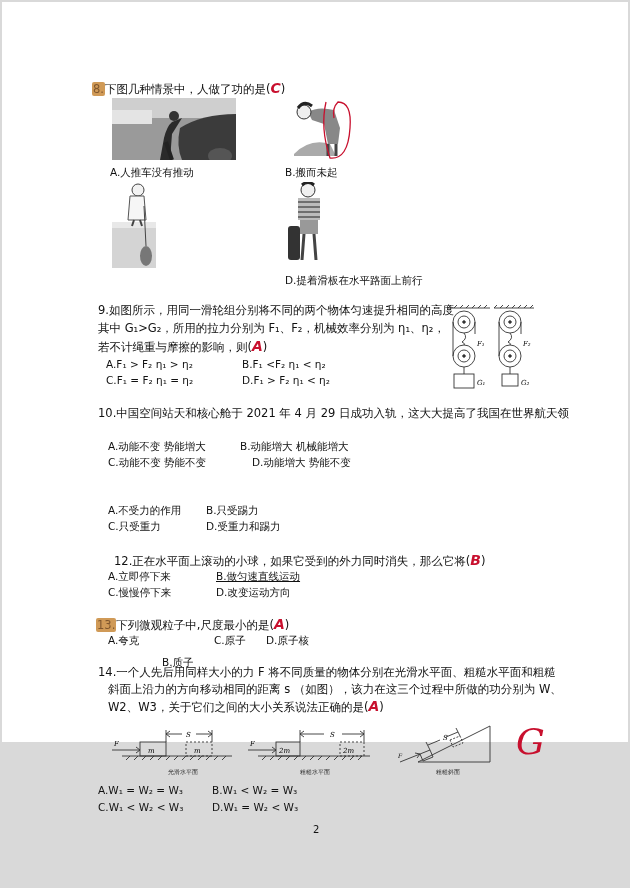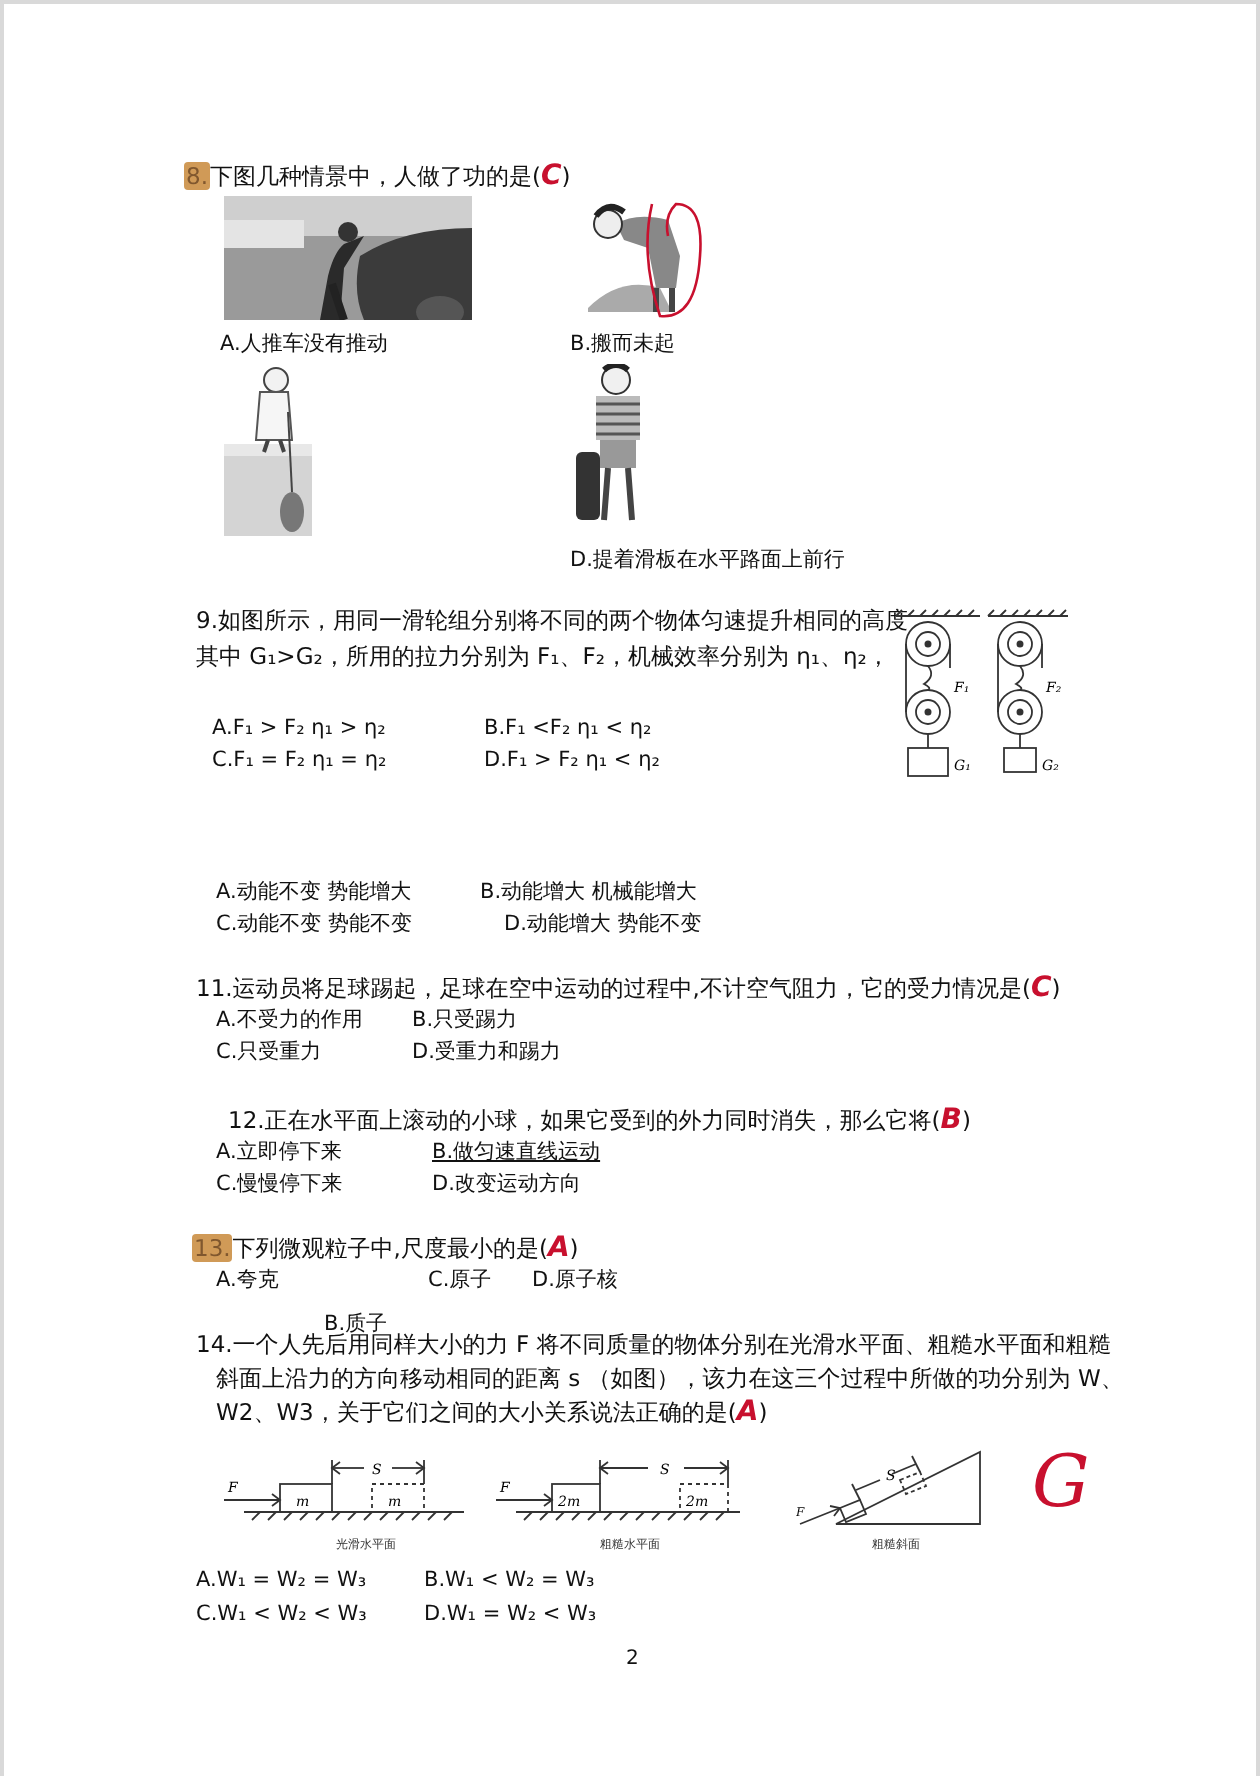--- a/index.html
+++ b/index.html
@@ -1,18 +1,18 @@
 <!DOCTYPE html>
 <html><head>
 <meta charset="utf-8">
 <style>
   html, body { margin:0; padding:0; }
   body { width:630px; height:888px; background:#d9d9d9; position:relative; overflow:hidden;
          font-family:"DejaVu Sans", "Liberation Sans", sans-serif; color:#111; }
-  .page { position:absolute; left:2px; top:2px; width:626px; height:886px; background:#fff; }
+  .page { position:absolute; left:2px; top:2px; width:626px; height:740px; background:#fff; }
   .abs { position:absolute; white-space:nowrap; }
   .q { font-size:11.5px; line-height:16px; }
   .opt { font-size:10.5px; line-height:16px; }
   .hl { background:#c8893a; color:#6a3a0a; padding:0 1px; border-radius:2px; opacity:0.85; }
   .ans { color:#c8102e; font-family:"DejaVu Sans", sans-serif; font-style:italic; font-size:14px; font-weight:bold; }
   .pic { position:absolute; }
   .caption { font-size:6px; color:#333; position:absolute; white-space:nowrap; }
   .pagenum { font-size:10px; }
 </style>
 </head>
@@ -62,20 +62,23 @@
     <rect x="12" y="16" width="22" height="22" fill="#bbb"></rect>
     <path d="M12 20 H34 M12 25 H34 M12 30 H34 M12 35 H34" stroke="#555" stroke-width="1.5"></path>
     <rect x="14" y="38" width="18" height="14" fill="#999"></rect>
     <path d="M18 52 L16 78 M28 52 L30 78" stroke="#444" stroke-width="3"></path>
     <rect x="2" y="44" width="12" height="34" rx="3" fill="#333"></rect>
   </svg>
   <div class="abs opt" style="left:283px;top:270px;">D.提着滑板在水平路面上前行</div>
 
   <div class="abs q" style="left:96px;top:300px;">9.如图所示，用同一滑轮组分别将不同的两个物体匀速提升相同的高度</div>
   <div class="abs q" style="left:96px;top:318px;">其中  G₁&gt;G₂，所用的拉力分别为  F₁、F₂，机械效率分别为  η₁、η₂，</div>
+  <div class="abs q" style="left:96px;top:336px;">
+    <span>若不计绳重与摩擦的影响，则(</span><span class="ans">A</span><span>)</span>
+  </div>
   <div class="abs opt" style="left:104px;top:354px;">A.F₁ &gt; F₂    η₁ &gt;  η₂</div>
   <div class="abs opt" style="left:240px;top:354px;">B.F₁ &lt;F₂    η₁ &lt;  η₂</div>
   <div class="abs opt" style="left:104px;top:370px;">C.F₁ = F₂    η₁ =  η₂</div>
   <div class="abs opt" style="left:240px;top:370px;">D.F₁ &gt; F₂    η₁ &lt;  η₂</div>
 
   <svg class="pic" style="left:442px;top:302px;" width="92" height="86">
     <g stroke="#333" fill="none" stroke-width="0.9">
       <line x1="4" y1="4" x2="46" y2="4"></line>
       <path d="M4 4 l3 -3 M10 4 l3 -3 M16 4 l3 -3 M22 4 l3 -3 M28 4 l3 -3 M34 4 l3 -3 M40 4 l3 -3"></path>
       <circle cx="20" cy="18" r="11"></circle>
@@ -102,28 +105,26 @@
       <path d="M66 29 Q70 34 64 38 Q68 40 66 41"></path>
       <line x1="66" y1="63" x2="66" y2="70"></line>
       <rect x="58" y="70" width="16" height="12"></rect>
     </g>
     <text x="33" y="42" font-size="7" font-style="italic" font-family="DejaVu Serif, serif">F₁</text>
     <text x="79" y="42" font-size="7" font-style="italic" font-family="DejaVu Serif, serif">F₂</text>
     <text x="33" y="81" font-size="7" font-style="italic" font-family="DejaVu Serif, serif">G₁</text>
     <text x="77" y="81" font-size="7" font-style="italic" font-family="DejaVu Serif, serif">G₂</text>
   </svg>
 
+  <div class="abs q" style="left:96px;top:403px;">10.中国空间站天和核心舱于 2021 年 4 月 29 日成功入轨，这大大提高了我国在世界航天领</div>
   <div class="abs opt" style="left:106px;top:436px;">A.动能不变   势能增大</div>
   <div class="abs opt" style="left:238px;top:436px;">B.动能增大   机械能增大</div>
   <div class="abs opt" style="left:106px;top:452px;">C.动能不变   势能不变</div>
   <div class="abs opt" style="left:238px;top:452px;margin-left:12px;">D.动能增大   势能不变</div>
 
-  <div class="abs q" style="left:96px;top:484px;">
-    <span>11.运动员将足球踢起，足球在空中运动的过程中,不计空气阻力，它的受力情况是(</span><span class="ans">C</span><span>)</span>
-  </div>
   <div class="abs opt" style="left:106px;top:500px;">A.不受力的作用</div>
   <div class="abs opt" style="left:204px;top:500px;">B.只受踢力</div>
   <div class="abs opt" style="left:106px;top:516px;">C.只受重力</div>
   <div class="abs opt" style="left:204px;top:516px;">D.受重力和踢力</div>
 
   <div class="abs q" style="left:112px;top:550px;">
     <span>12.正在水平面上滚动的小球，如果它受到的外力同时消失，那么它将(</span><span class="ans">B</span><span>)</span>
   </div>
   <div class="abs opt" style="left:106px;top:566px;">A.立即停下来</div>
   <div class="abs opt" style="left:214px;top:566px;text-decoration:underline;">B.做匀速直线运动</div>

